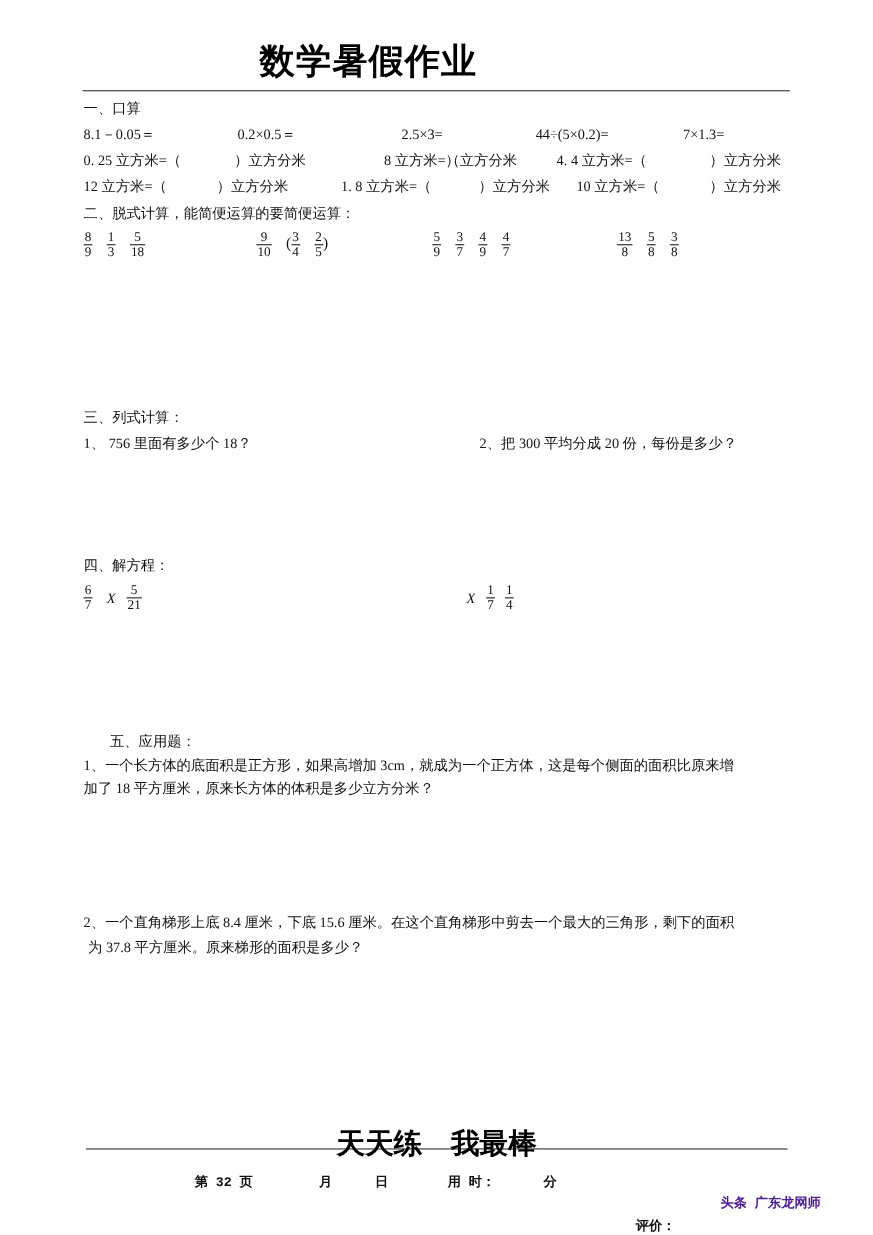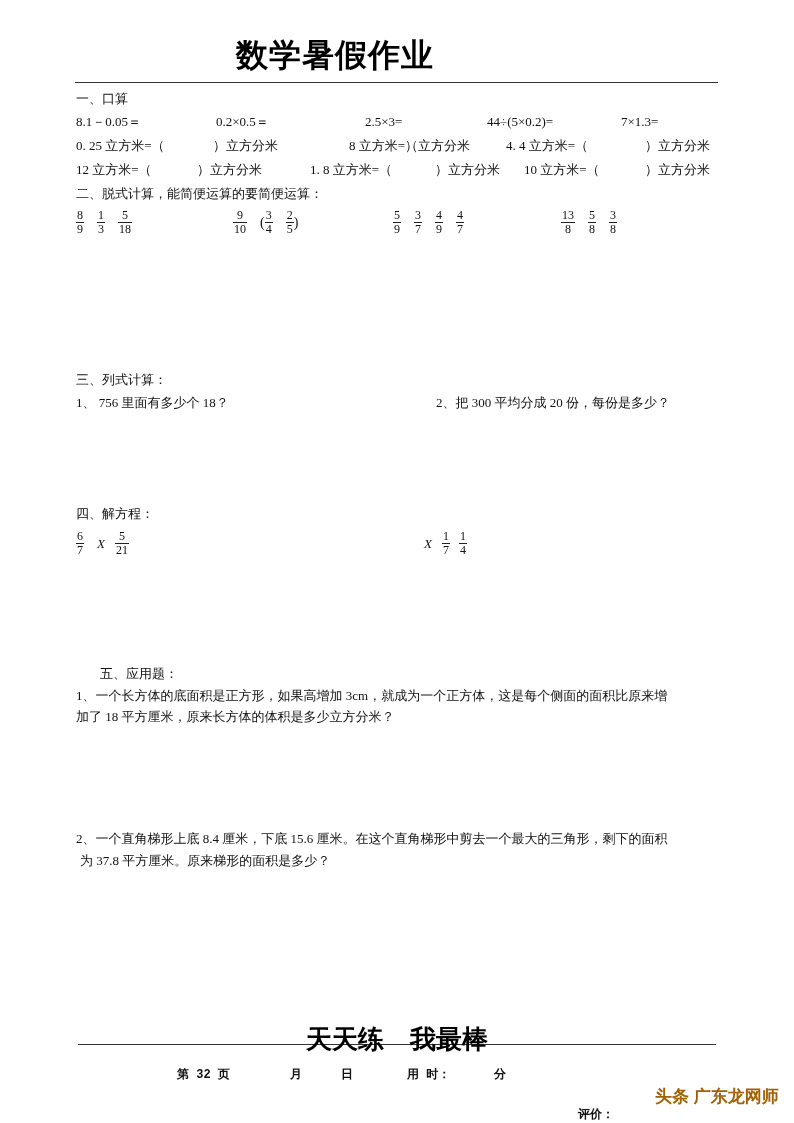--- a/index.html
+++ b/index.html
@@ -13,22 +13,22 @@
   .txt { font-size: 13px; line-height: 16px; }
   .frac { display: inline-block; vertical-align: middle; text-align: center;
           font-size: 12px; line-height: 13px; margin-right: 9px; }
   .frac .num { display: block; border-bottom: 1px solid #222; padding: 0 1px; }
   .frac .den { display: block; padding: 0 1px; }
   .paren { font-size: 14px; vertical-align: middle; }
   .var { font-style: italic; font-size: 13px; vertical-align: middle; margin: 0 10px 0 4px; }
   .footer-title { left: 0; width: 794px; top: 1022px; text-align: center;
                   font-family: "DejaVu Sans", sans-serif; font-weight: bold; font-size: 26px; color: #000; }
   .footer-meta { top: 1066px; font-family: Liberation Mono, monospace; font-weight: bold; font-size: 12px; }
-  .watermark { left: 655px; top: 1085px; font-family: Liberation Sans, sans-serif; font-size: 17px;
-               color: #a16207; font-weight: bold; }
+  .watermark { left: 655px; top: 1085px; font-family: Liberation Mono, monospace; font-size: 12px;
+               color: #4c1d95; font-weight: bold; }
 </style>
 </head>
 <body>
 
 <div class="abs title">数学暑假作业</div>
 <div class="hr" style="left:75px; width:643px; top:82px;"></div>
 
 <div class="abs txt" style="left:76px; top:91px;">一、口算</div>
 <div class="abs txt" style="left:76px; top:114px;">8.1－0.05＝</div>
 <div class="abs txt" style="left:216px; top:114px;">0.2×0.5＝</div>

